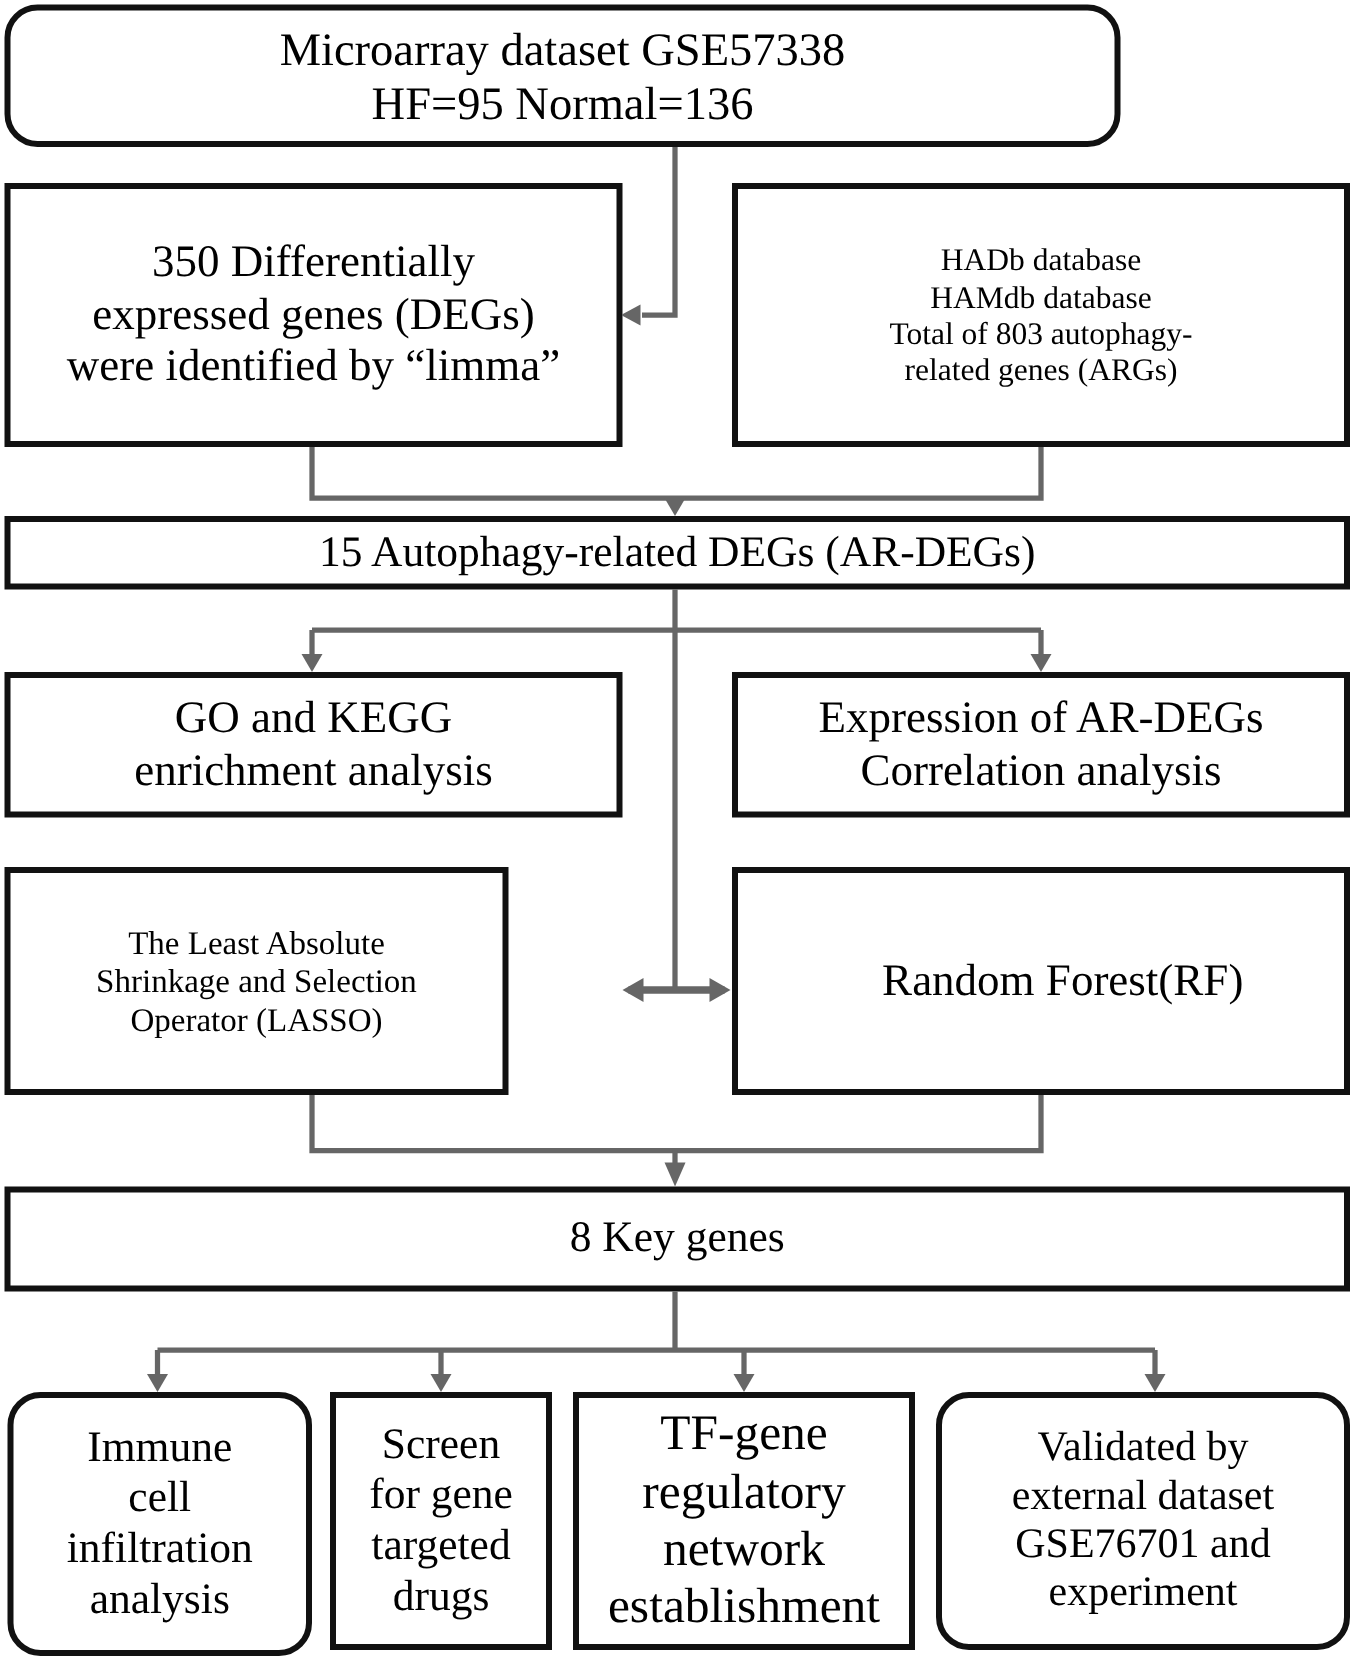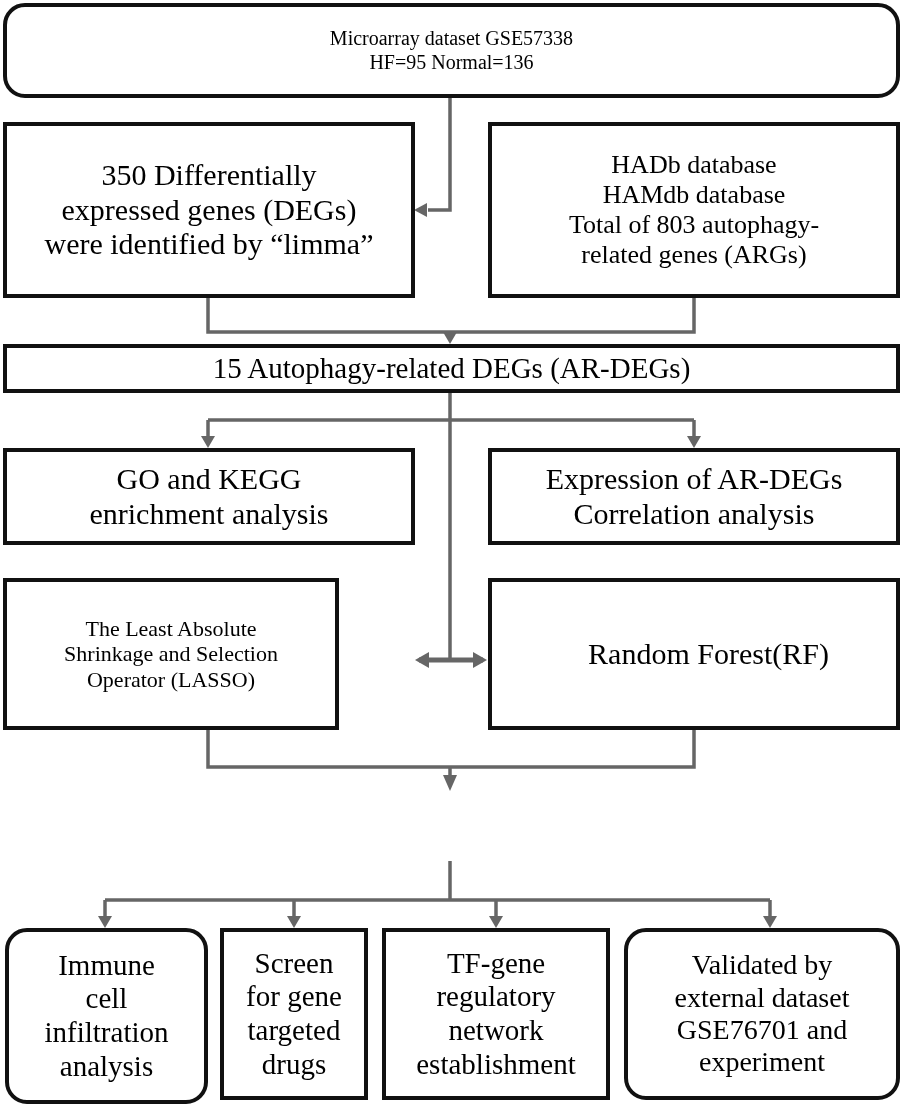--- a/index.html
+++ b/index.html
@@ -41,32 +41,32 @@
   .node .txt {
     display: block;
     width: 100%;
     white-space: pre-line;
     padding: 0 6px;
     box-sizing: border-box;
   }
   .rounded { border-radius: 22px; }
 
   
-  #n-dataset   { left: 3px;   top: 3px;    width: 897px; height: 95px;  font-size: 20px; }
+  #n-dataset   { left: 3px;   top: 3px;    width: 744px; height: 95px;  font-size: 31px; }
   #n-degs      { left: 3px;   top: 122px;  width: 412px; height: 176px; font-size: 30px; }
-  #n-argdb     { left: 488px; top: 122px;  width: 412px; height: 176px; font-size: 26px; }
+  #n-argdb     { left: 488px; top: 122px;  width: 412px; height: 176px; font-size: 21px; }
   #n-ardegs    { left: 3px;   top: 344px;  width: 897px; height: 49px;  font-size: 29px; }
   #n-go        { left: 3px;   top: 448px;  width: 412px; height: 97px;  font-size: 30px; }
   #n-expr      { left: 488px; top: 448px;  width: 412px; height: 97px;  font-size: 30px; }
   #n-lasso     { left: 3px;   top: 578px;  width: 336px; height: 152px; font-size: 22px; }
   #n-rf        { left: 488px; top: 578px;  width: 412px; height: 152px; font-size: 30px; padding-left: 29px; }
   #n-keygenes  { left: 3px;   top: 791px;  width: 897px; height: 70px;  font-size: 29px; }
   #n-immune    { left: 5px;   top: 928px;  width: 203px; height: 176px; font-size: 29px; }
   #n-screen    { left: 220px; top: 928px;  width: 148px; height: 172px; font-size: 29px; }
-  #n-tfgene    { left: 382px; top: 928px;  width: 228px; height: 172px; font-size: 29px; }
+  #n-tfgene    { left: 382px; top: 928px;  width: 228px; height: 172px; font-size: 33px; }
   #n-validated { left: 624px; top: 928px;  width: 276px; height: 172px; font-size: 28px; }
 </style>
 </head>
 <body>
 
 <div id="flowchart">
 
   <svg id="connectors" viewBox="0 0 905 1104" xmlns="http://www.w3.org/2000/svg">
     <defs>
       <marker id="arrowDown" markerWidth="12" markerHeight="11" refX="6" refY="10" orient="0" markerUnits="userSpaceOnUse">
@@ -169,20 +169,23 @@
   <div class="node" id="n-lasso">
     <span class="txt">The Least Absolute
 Shrinkage and Selection
 Operator (LASSO)</span>
   </div>
 
   <div class="node" id="n-rf">
     <span class="txt">Random Forest(RF)</span>
   </div>
 
+  <div class="node" id="n-keygenes">
+    <span class="txt">8 Key genes</span>
+  </div>
 
   <div class="node rounded" id="n-immune">
     <span class="txt">Immune
 cell
 infiltration
 analysis</span>
   </div>
 
   <div class="node" id="n-screen">
     <span class="txt">Screen

